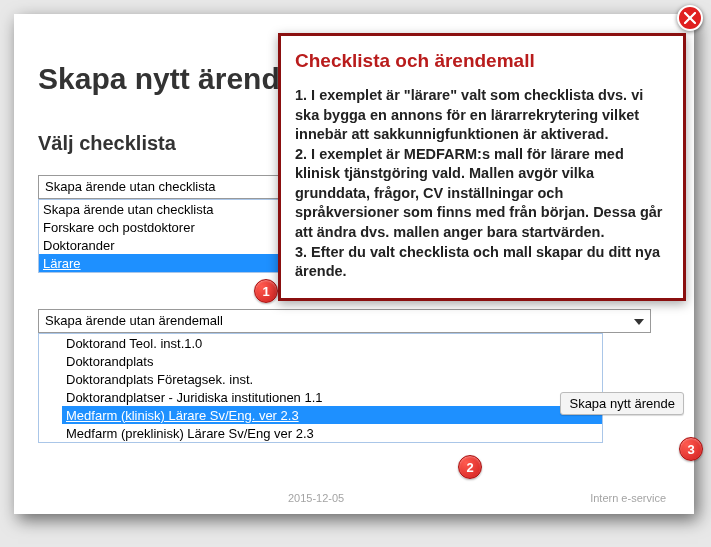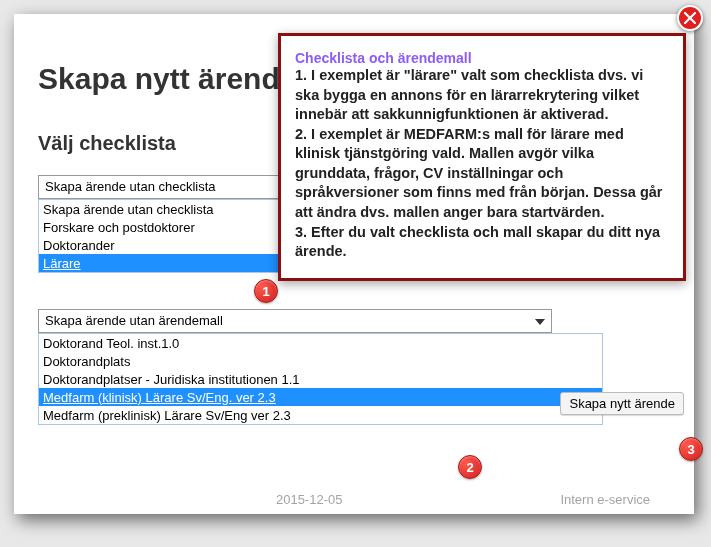--- a/index.html
+++ b/index.html
@@ -63,28 +63,28 @@
     }
     .dropdown:after {
       content: '';
       position: absolute;
       right: 6px; top: 9px;
       width: 0; height: 0;
       border-left: 5px solid transparent;
       border-right: 5px solid transparent;
       border-top: 6px solid #333;
     }
-    .dropdown.wide { width: 514px; }
+    .dropdown.wide { width: 613px; }
     .listbox {
       width: 262px;
       border: 1px solid #aac6e8;
       background: #fff;
       margin-bottom: 36px;
     }
-    .listbox.wide { width: 565px; margin-bottom: 4px; }
+    .listbox.wide { width: 565px; margin-bottom: 4px; padding-left: 23px; }
     .list-item {
       font-size: 13px;
       padding: 1.5px 4px;
       cursor: pointer;
       position: relative;
       color: #000;
     }
     .list-item.selected {
       background: #1e90ff;
       color: #fff;
@@ -125,42 +125,42 @@
       left: 278px;
       top: 33px;
       width: 408px;
       background: #fff;
       border: 3px solid #8a0f0f;
       box-shadow: 0 3px 10px rgba(0,0,0,0.35);
       padding: 14px 14px 16px 14px;
       z-index: 10;
     }
     .callout-title {
-      font-size: 14px;
-      font-weight: bold;
-      color: #8b5cf6;
-      margin-bottom: 0;
+      font-size: 19px;
+      font-weight: bold;
+      color: #b91c1c;
+      margin-bottom: 14px;
     }
     .callout-text {
       font-size: 14.5px;
       font-weight: bold;
       color: #222;
       line-height: 1.35;
       white-space: pre-line;
     }
     .bg-row {
       position: absolute;
       bottom: -6px;
       left: 0;
       right: 0;
       height: 28px;
       display: flex;
       justify-content: space-between;
-      padding: 0 44px;
-      font-size: 13px;
+      padding: 0 28px;
+      font-size: 11px;
       color: #666;
       opacity: 0.6;
     }
     .bg-row span { white-space: nowrap; }
     .checklist-block{ position:relative; }
     .template-block{ position:relative; }
   </style>
 </head>
 <body>
 
@@ -189,20 +189,21 @@
       </div>
   </div>
 
   <div class="template-block">
     <div class="dropdown wide">
       <span>Skapa ärende utan ärendemall</span>
     </div>
     <div class="listbox wide" id="template-list">
         <div class="list-item">Doktorand Teol. inst.1.0</div>
         <div class="list-item">Doktorandplats</div>
+        <div class="list-item">Doktorandplats Företagsek. inst.</div>
         <div class="list-item">Doktorandplatser - Juridiska institutionen 1.1</div>
         <div class="list-item selected">Medfarm (klinisk) Lärare Sv/Eng. ver 2.3</div>
         <div class="list-item">Medfarm (preklinisk) Lärare Sv/Eng ver 2.3</div>
       </div>
   </div>
 
   <button class="create-btn">Skapa nytt ärende</button>
 
   <div class="badge badge-1">1</div>
   <div class="badge badge-2">2</div>

